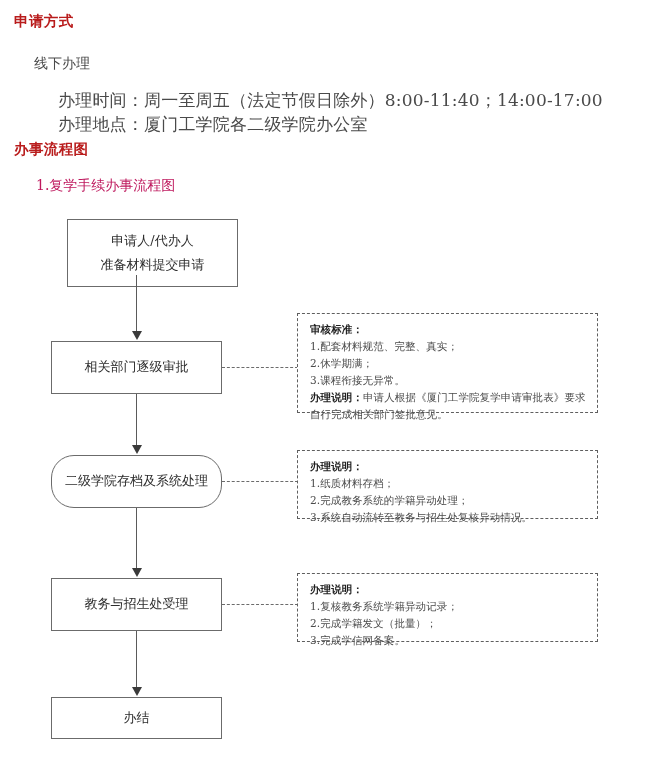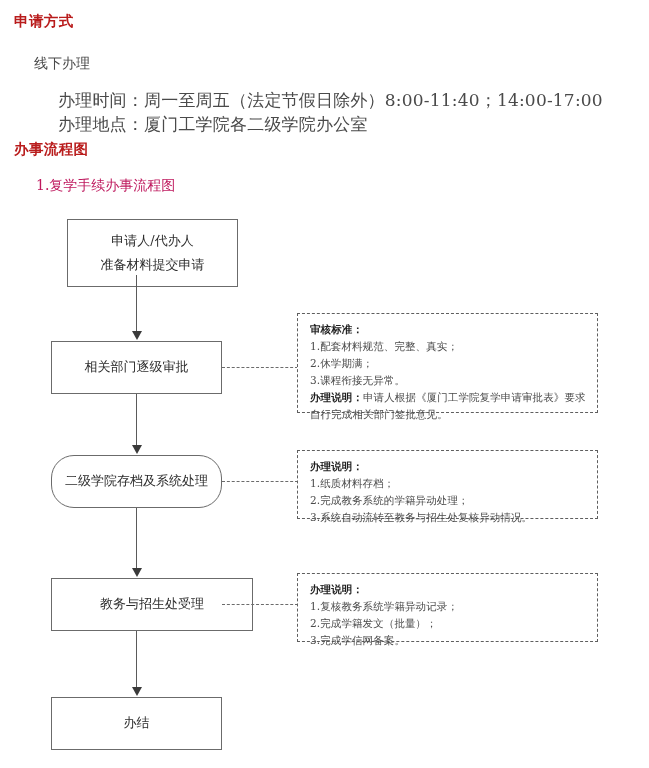--- a/index.html
+++ b/index.html
@@ -140,25 +140,25 @@
   </div>
 
   <div class="flowbox" style="left:51px; top:341px; width:171px; height:53px;">
     <span class="ln">相关部门逐级审批</span>
   </div>
 
   <div class="flowbox" style="left:51px; top:455px; width:171px; height:53px;border-radius:23px;">
     <span class="ln">二级学院存档及系统处理</span>
   </div>
 
-  <div class="flowbox" style="left:51px; top:578px; width:202px; height:53px;">
+  <div class="flowbox" style="left:51px; top:578px; width:171px; height:53px;">
     <span class="ln">教务与招生处受理</span>
   </div>
 
-  <div class="flowbox" style="left:51px; top:697px; width:171px; height:53px;">
+  <div class="flowbox" style="left:51px; top:697px; width:171px; height:42px;">
     <span class="ln">办结</span>
   </div>
 
   <div class="connector" style="left:135.7px; top:275px; height:57px;"></div>
   <div class="arrowhead" style="left:131.5px; top:331px;"></div>
 
   <div class="connector" style="left:135.7px; top:394px; height:52px;"></div>
   <div class="arrowhead" style="left:131.5px; top:445px;"></div>
 
   <div class="connector" style="left:135.7px; top:508px; height:61px;"></div>

